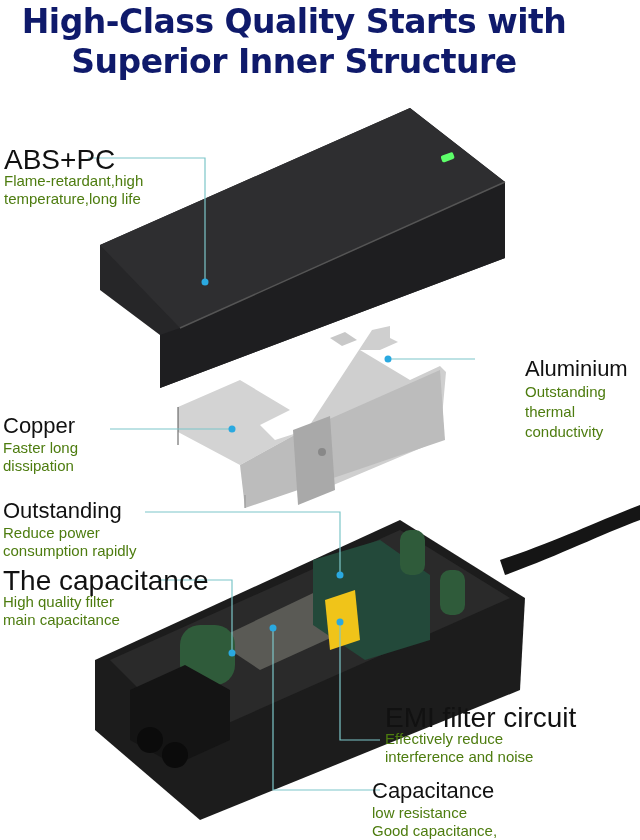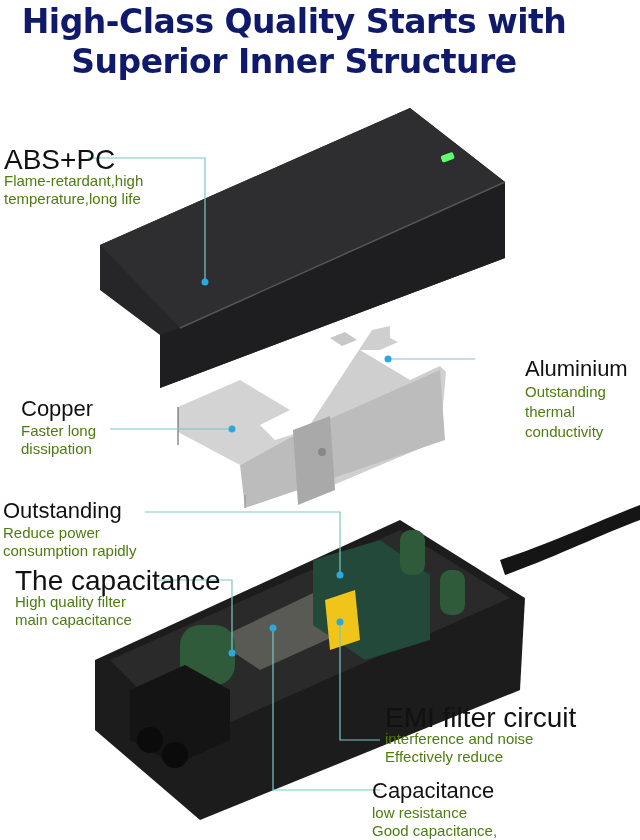--- a/index.html
+++ b/index.html
@@ -81,41 +81,41 @@
   <div class="d">temperature,long life</div>
 </div>
 
 <div class="label" style="left:477px; top:356px;margin-left:48px;">
   <div class="h big">Aluminium</div>
   <div class="d" style="line-height:20px">Outstanding</div>
   <div class="d" style="line-height:20px">thermal</div>
   <div class="d" style="line-height:20px">conductivity</div>
 </div>
 
-<div class="label" style="left:3px; top:396px;margin-left:18px;">
+<div class="label" style="left:3px; top:413px;">
   <div class="h big">Copper</div>
   <div class="d">Faster long</div>
   <div class="d">dissipation</div>
 </div>
 
 <div class="label" style="left:3px; top:498px;">
   <div class="h big">Outstanding</div>
   <div class="d">Reduce power</div>
   <div class="d">consumption rapidly</div>
 </div>
 
-<div class="label" style="left:15px; top:569px;">
+<div class="label" style="left:3px; top:569px;">
   <div class="h">The capacitance</div>
   <div class="d">High quality filter</div>
   <div class="d">main capacitance</div>
 </div>
 
 <div class="label" style="left:385px; top:706px;">
   <div class="h">EMI filter circuit</div>
+  <div class="d">Effectively reduce</div>
   <div class="d">interference and noise</div>
-  <div class="d">Effectively reduce</div>
 </div>
 
 <div class="label" style="left:372px; top:778px;">
   <div class="h big">Capacitance</div>
   <div class="d">low resistance</div>
   <div class="d">Good capacitance,</div>
 </div>
 
 </body></html>

